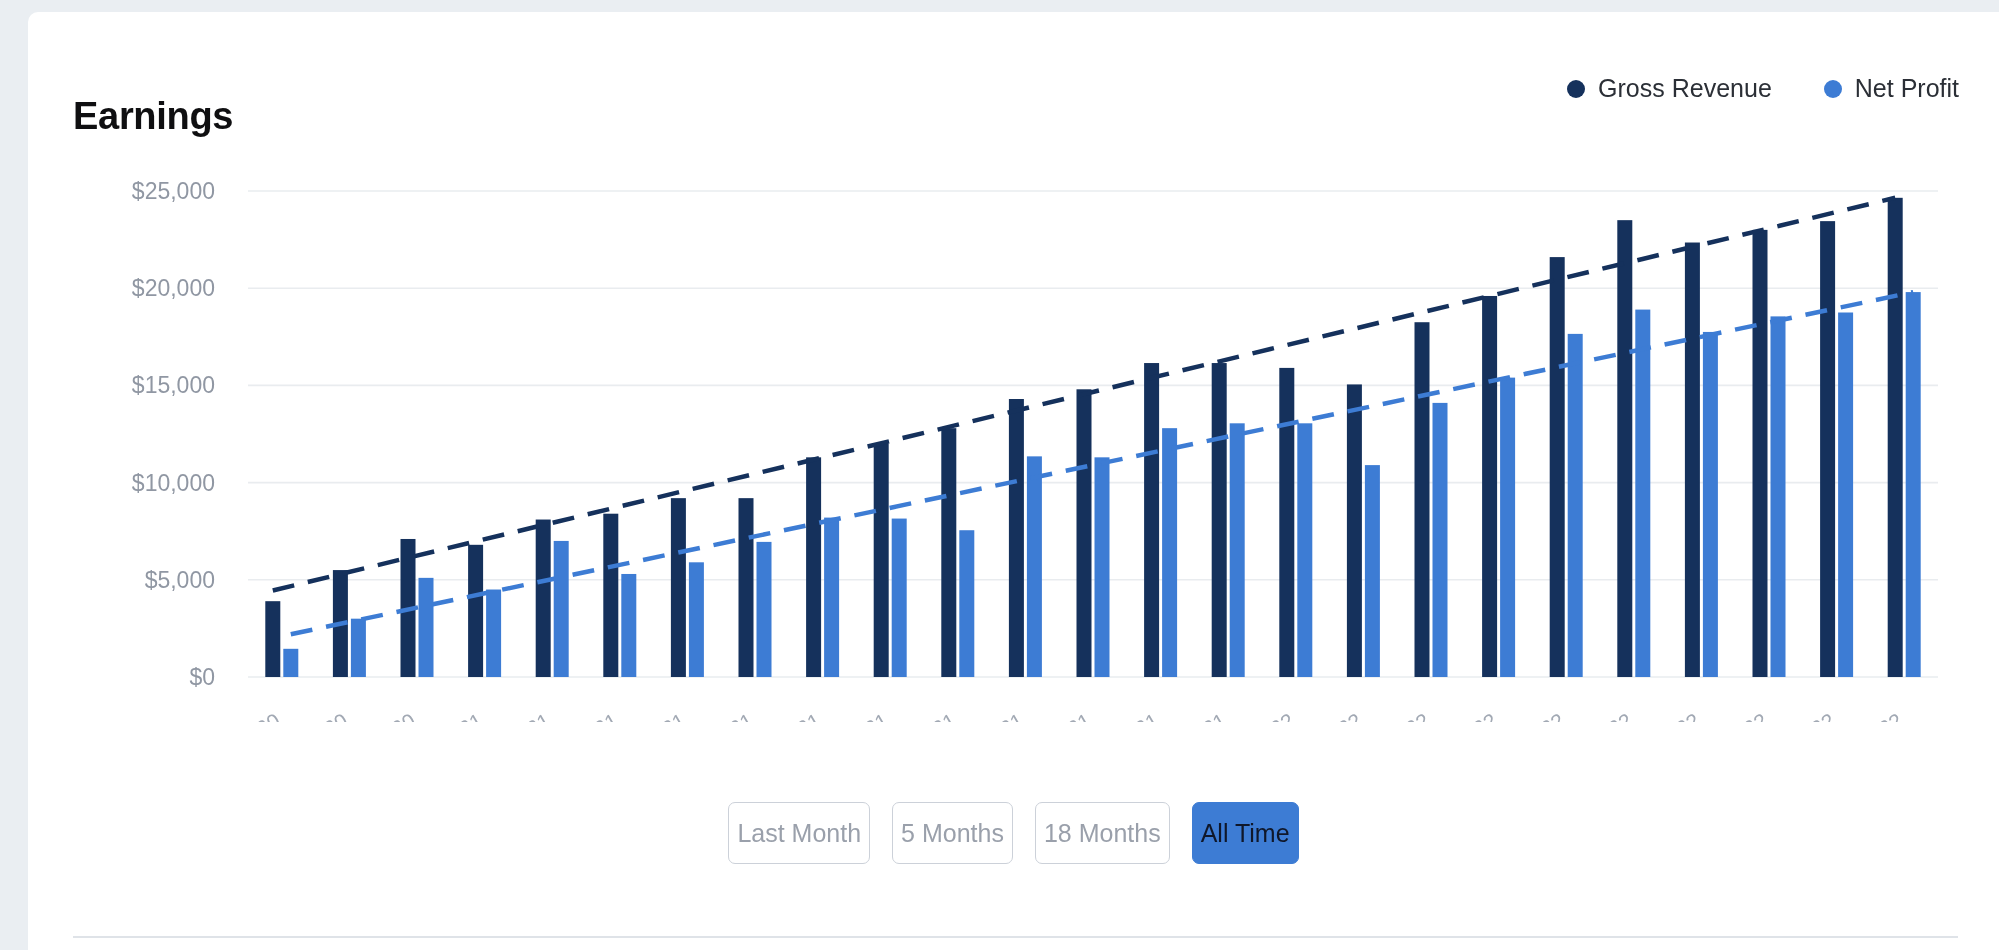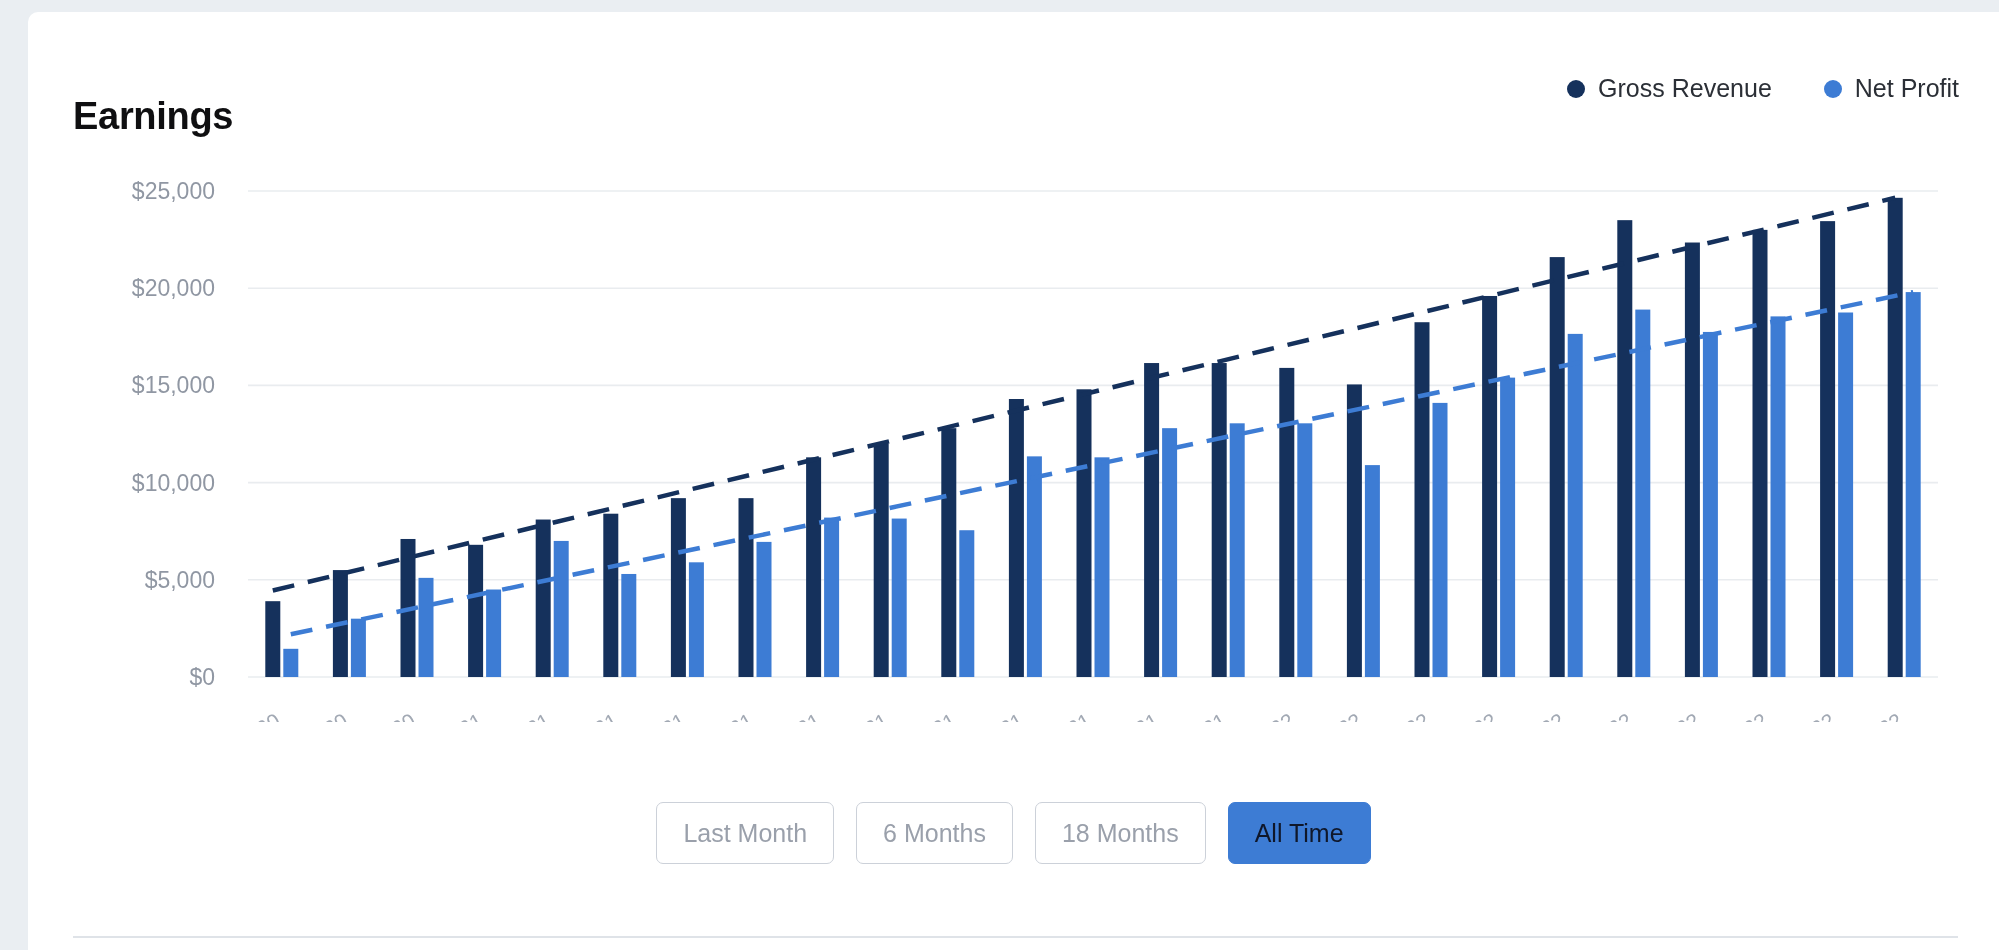--- a/index.html
+++ b/index.html
@@ -108,21 +108,21 @@
     left: 0;
     top: 790px;
     width: 100%;
     display: flex;
     justify-content: center;
     align-items: center;
     gap: 22px;
   }
   .range-btn {
     height: 62px;
-    padding: 0 26px;
+    padding: 0 8px;
     border-radius: 7px;
     font-size: 25px;
     font-family: "Liberation Sans", sans-serif;
     display: flex;
     align-items: center;
     justify-content: center;
     box-sizing: border-box;
     cursor: pointer;
     background: #ffffff;
     border: 1.6px solid #ccd1d9;
@@ -263,19 +263,19 @@
           <text x="1673.3999999999999" y="603" class="xtick-text" transform="rotate(-30 1673.3999999999999 603)">Jul 22</text>
           <text x="1740.9999999999998" y="603" class="xtick-text" transform="rotate(-30 1740.9999999999998 603)">Aug 22</text>
           <text x="1808.6" y="603" class="xtick-text" transform="rotate(-30 1808.6 603)">Sep 22</text>
           <text x="1876.1999999999998" y="603" class="xtick-text" transform="rotate(-30 1876.1999999999998 603)">Oct 22</text>
         </g>
     </svg>
   </div>
 
   <div id="range-buttons">
     <button class="range-btn">Last Month</button>
-    <button class="range-btn">6 Months</button>
+    <button class="range-btn">5 Months</button>
     <button class="range-btn">18 Months</button>
     <button class="range-btn active">All Time</button>
   </div>
 
   <div id="bottom-divider"></div>
 </div>
 
 </body></html>

